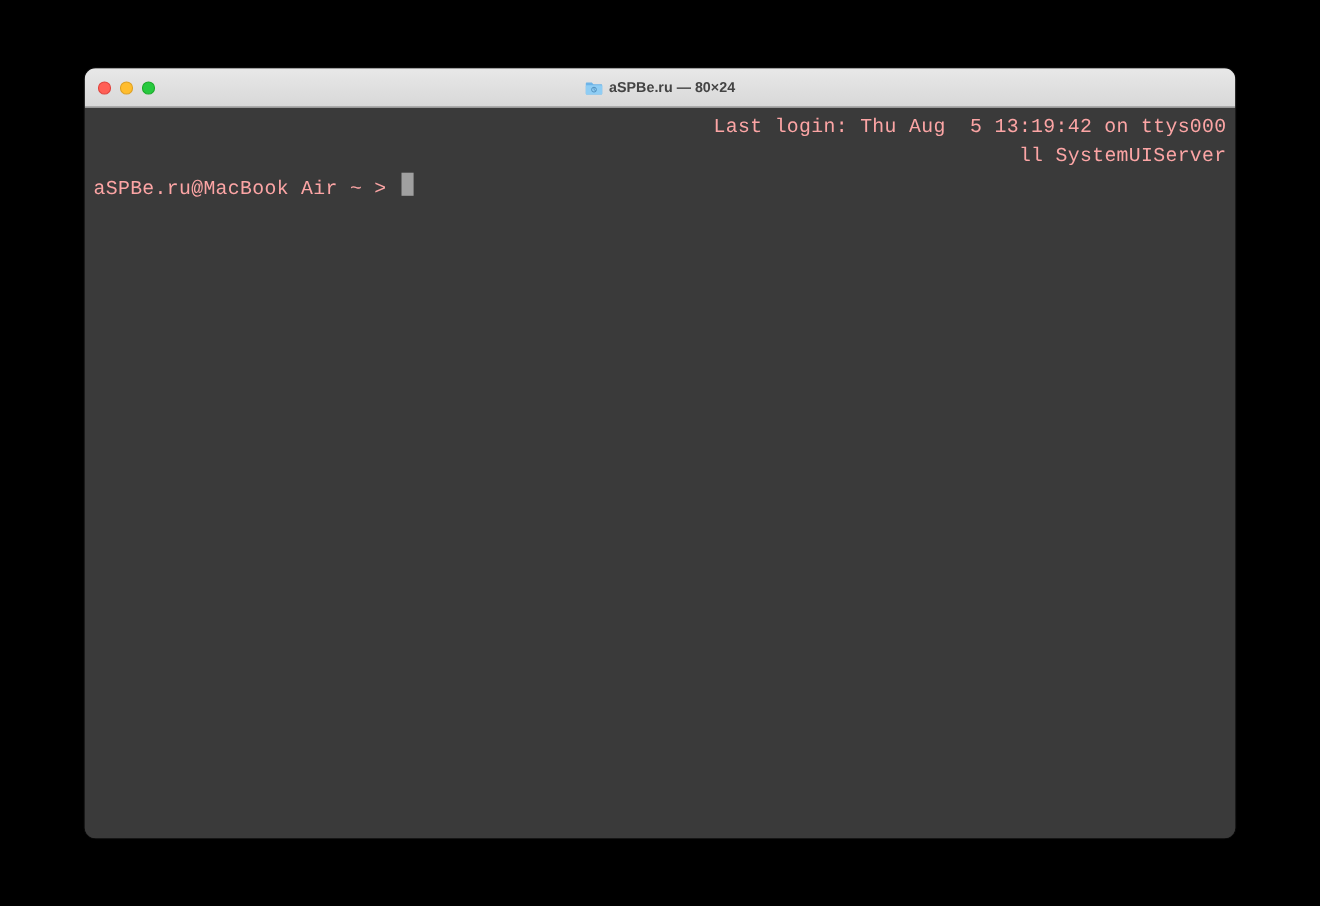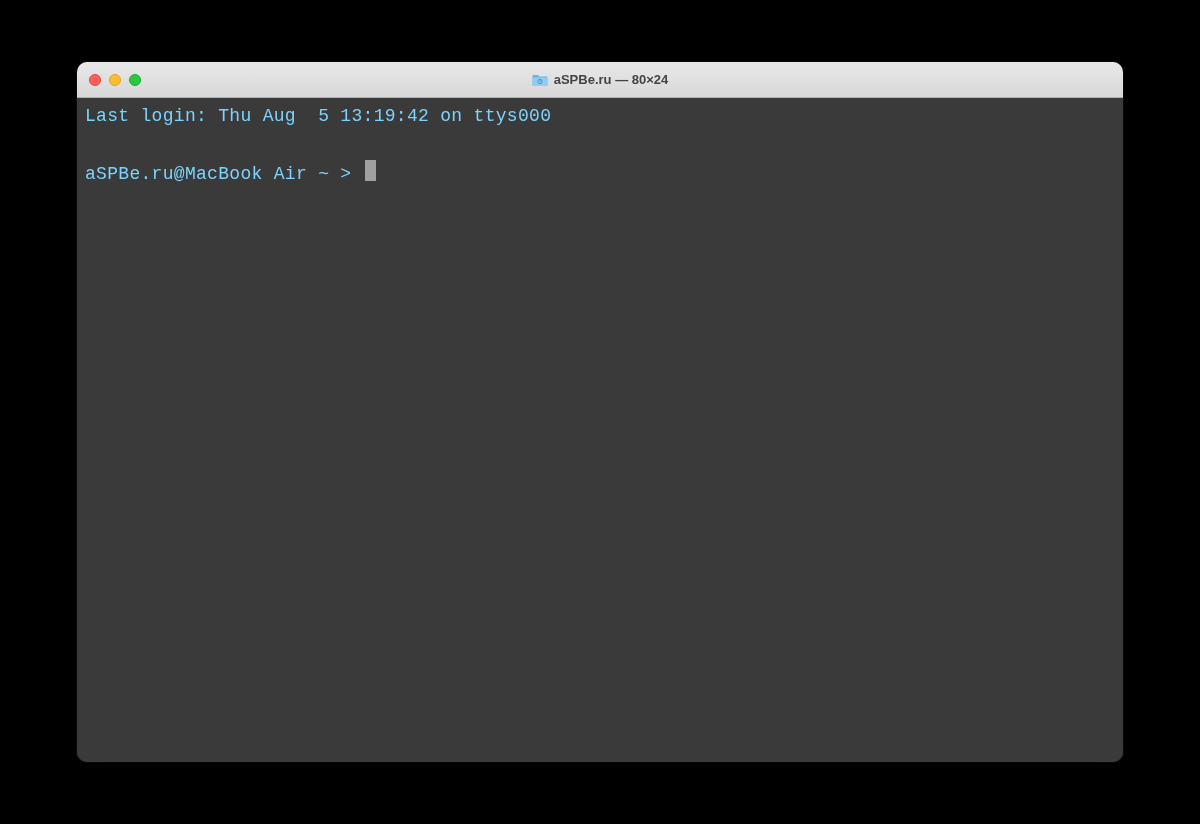--- a/index.html
+++ b/index.html
@@ -90,27 +90,27 @@
       font-family: "SF Mono", Menlo, Monaco, "Courier New", monospace;
       font-size: 18px;
       line-height: 1.42;
       color: #e0e0e0;
       letter-spacing: 0.3px;
       overflow: hidden;
     }
     
     .terminal-line {
       white-space: pre;
-      color: #7dd3fc;
+      color: #fca5a5;
+      text-align: right;
     }
     
     .prompt-line {
       display: flex;
       align-items: baseline;
-      margin-top: 28px;
     }
     
     .cursor-block {
       display: inline-block;
       width: 11px;
       height: 21px;
       background: #a0a0a0;
       vertical-align: text-bottom;
       margin-left: 2px;
       position: relative;
@@ -134,16 +134,17 @@
         <path d="M1.5 4.5 L14.5 4.5 C15 4.5 15.5 5 15.5 5.5 L15.5 12 C15.5 12.5 15 13 14.5 13 L1.5 13 C1 13 0.5 12.5 0.5 12 L0.5 5.5 C0.5 5 1 4.5 1.5 4.5 Z" fill="#8fcdf4"></path>
         <circle cx="8" cy="8.5" r="2.2" fill="none" stroke="#4b8ab8" stroke-width="0.8"></circle>
         <path d="M8 6.8 L8 8.5 L9.2 9.3" fill="none" stroke="#4b8ab8" stroke-width="0.7" stroke-linecap="round"></path>
       </svg>
       <span>aSPBe.ru — 80×24</span>
     </div>
   </div>
 
   <div class="terminal-body">
     <div class="terminal-line">Last login: Thu Aug  5 13:19:42 on ttys000</div>
+    <div class="terminal-line">ll SystemUIServer</div>
     <div class="terminal-line prompt-line"><span>aSPBe.ru@MacBook Air ~ &gt; </span><span class="cursor-block"></span></div>
   </div>
 
 </div>
 
 </body></html>

